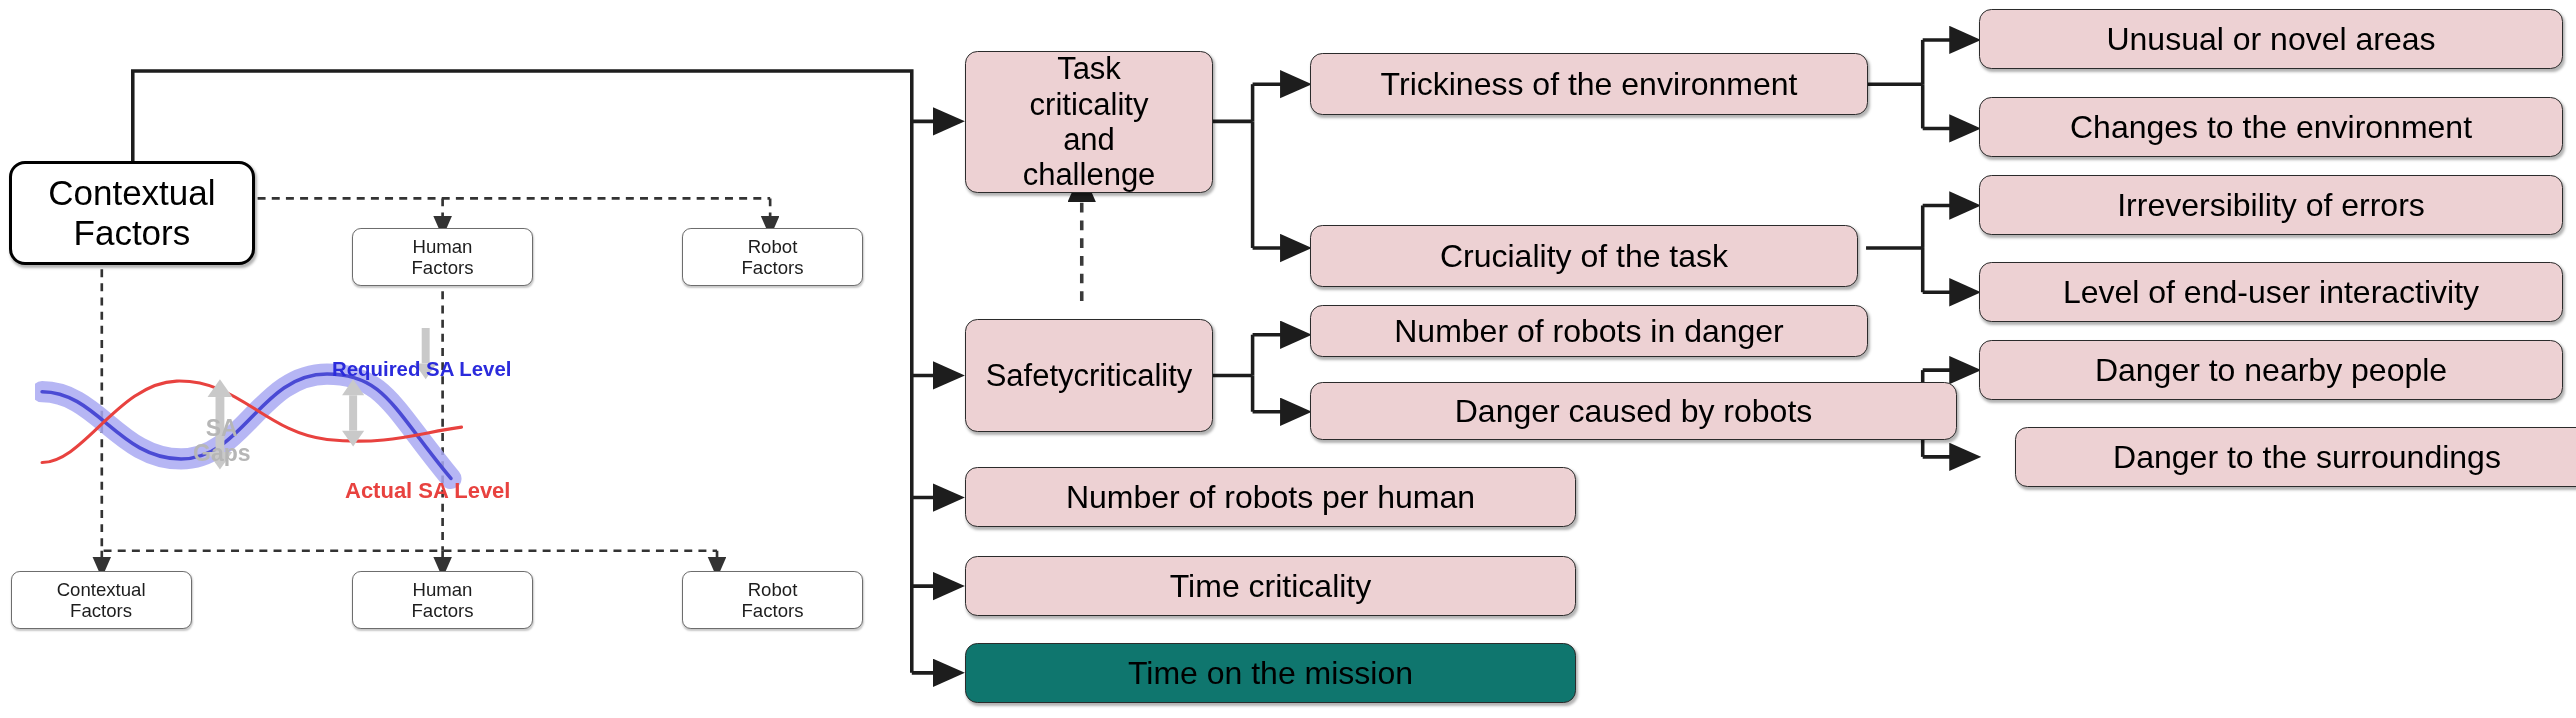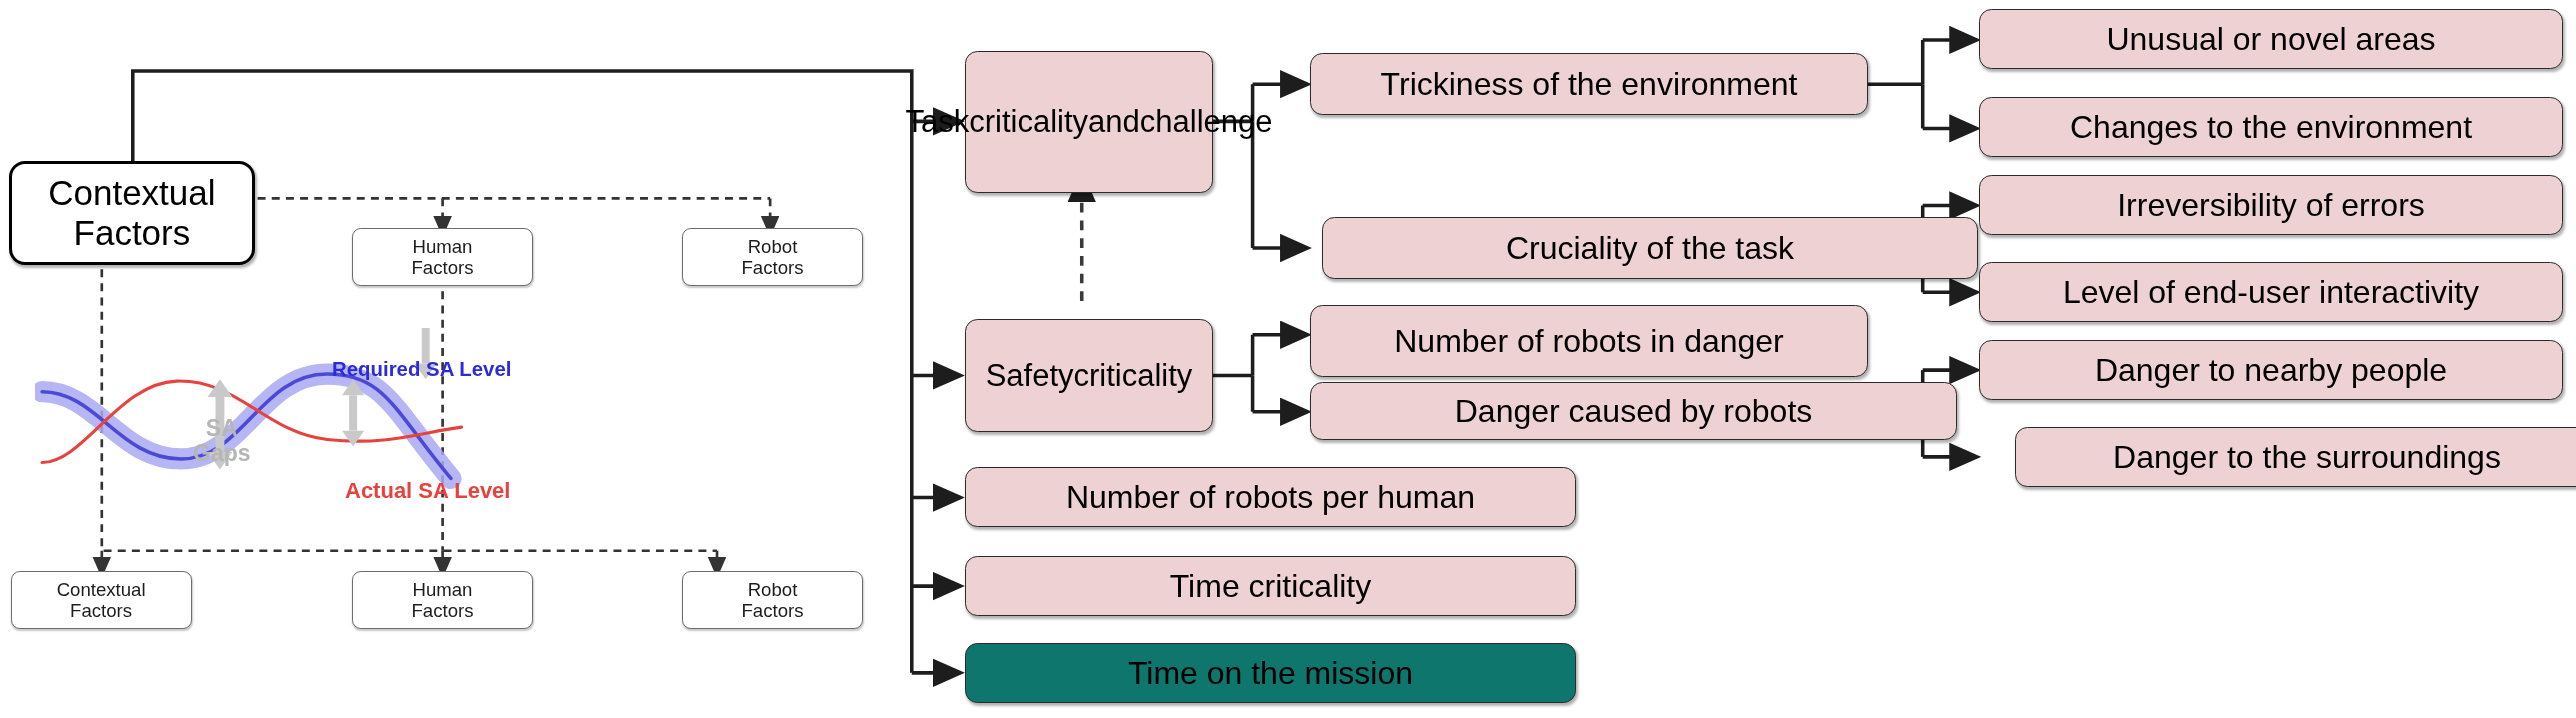--- a/index.html
+++ b/index.html
@@ -189,43 +189,43 @@
   <div class="node plain fs-small" style="left:352px;top:571px;width:181px;height:58px;flex-direction:column;">
     <div>Human</div>
     <div>Factors</div>
   </div>
 
   <div class="node plain fs-small" style="left:682px;top:571px;width:181px;height:58px;flex-direction:column;">
     <div>Robot</div>
     <div>Factors</div>
   </div>
 
-  <div class="node pink fs-mid" style="left:965px;top:51px;width:248px;height:142px;flex-direction:row;">
+  <div class="node pink fs-mid" style="left:965px;top:51px;width:248px;height:142px;flex-direction:column;">
     <div>Task</div>
     <div>criticality</div>
     <div>and</div>
     <div>challenge</div>
   </div>
 
   <div class="node pink fs-mid" style="left:965px;top:319px;width:248px;height:113px;flex-direction:row;">
     <div>Safety</div>
     <div>criticality</div>
   </div>
 
   <div class="node pink fs-item" style="left:965px;top:467px;width:611px;height:60px;">Number of robots per human</div>
 
   <div class="node pink fs-item" style="left:965px;top:556px;width:611px;height:60px;">Time criticality</div>
 
   <div class="node blue fs-item" style="left:965px;top:643px;width:611px;height:60px;">Time on the mission</div>
 
   <div class="node pink fs-item" style="left:1310px;top:53px;width:558px;height:62px;">Trickiness of the environment</div>
 
-  <div class="node pink fs-item" style="left:1310px;top:217px;width:656px;height:62px;margin-left:12px;">Cruciality of the task</div>
-
-  <div class="node pink fs-item" style="left:1310px;top:305px;width:558px;height:72px;">Number of robots in danger</div>
+  <div class="node pink fs-item" style="left:1310px;top:225px;width:548px;height:62px;">Cruciality of the task</div>
+
+  <div class="node pink fs-item" style="left:1310px;top:305px;width:558px;height:52px;">Number of robots in danger</div>
 
   <div class="node pink fs-item" style="left:1310px;top:382px;width:647px;height:58px;">Danger caused by robots</div>
 
   <div class="node pink fs-item" style="left:1979px;top:8.9px;width:584px;height:60px;">Unusual or novel areas</div>
 
   <div class="node pink fs-item" style="left:1979px;top:97px;width:584px;height:60px;">Changes to the environment</div>
 
   <div class="node pink fs-item" style="left:1979px;top:175px;width:584px;height:60px;">Irreversibility of errors</div>
 
   <div class="node pink fs-item" style="left:1979px;top:262px;width:584px;height:60px;">Level of end-user interactivity</div>

